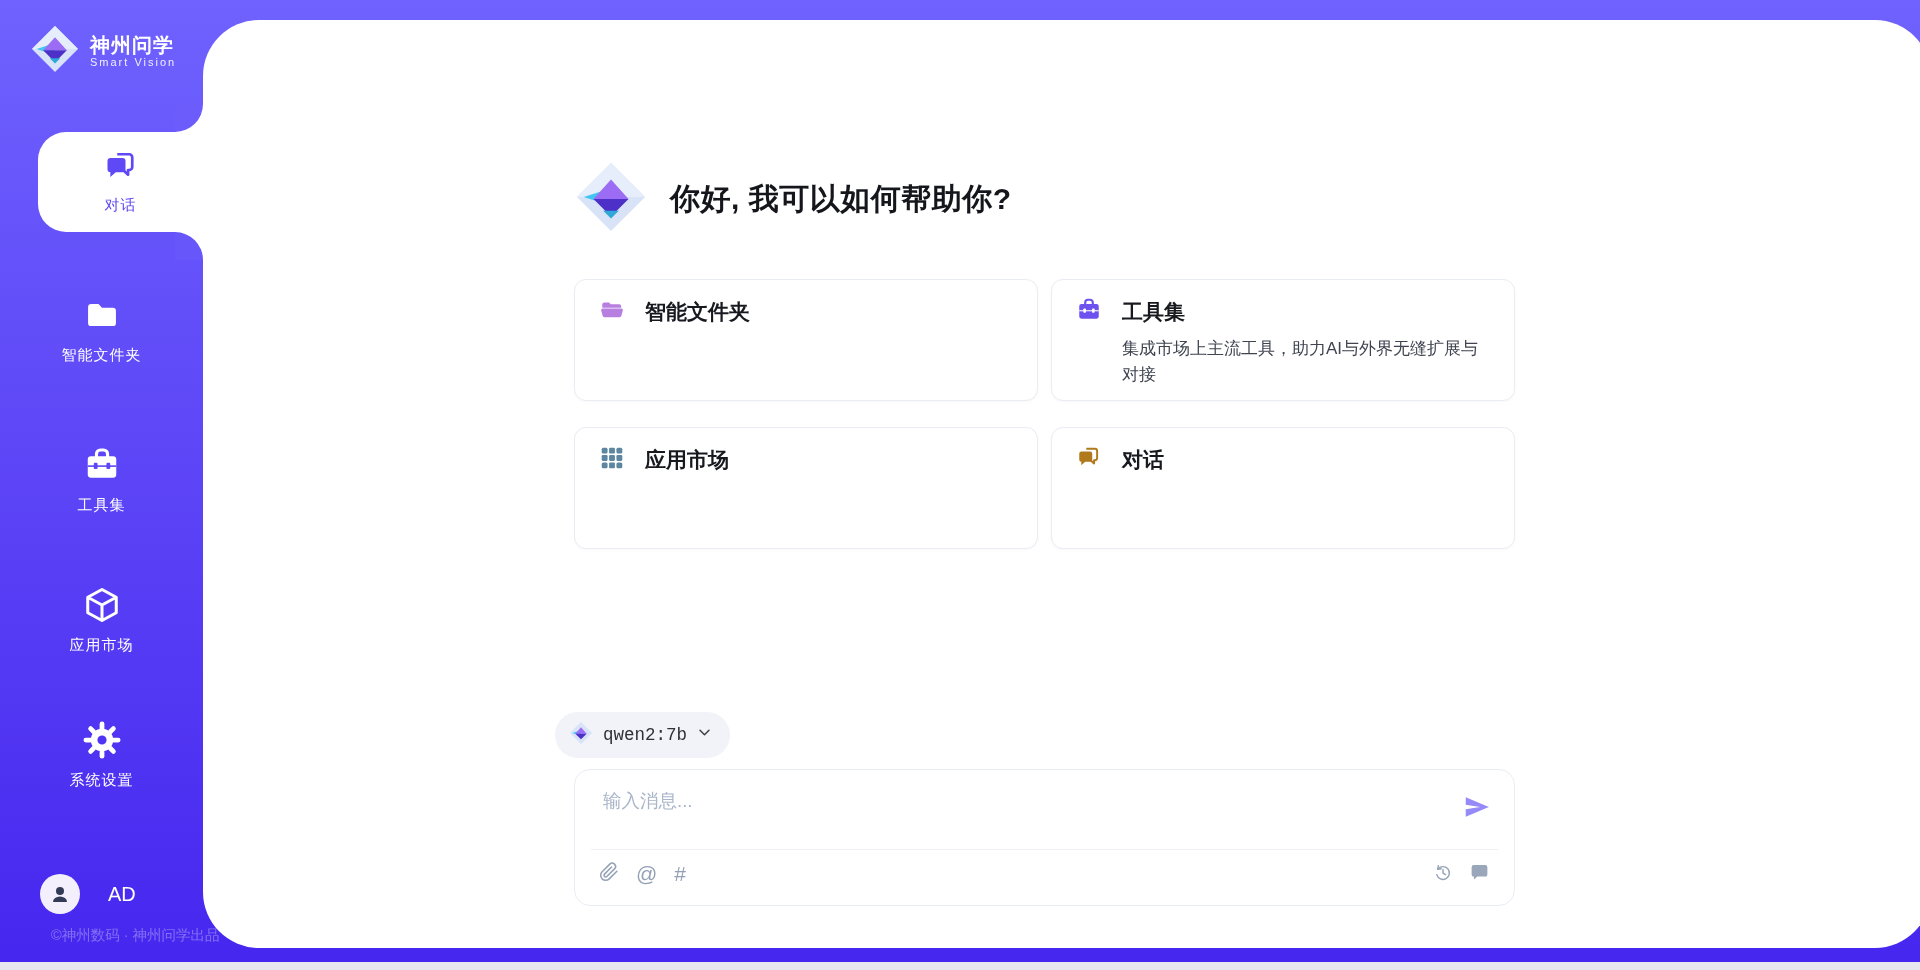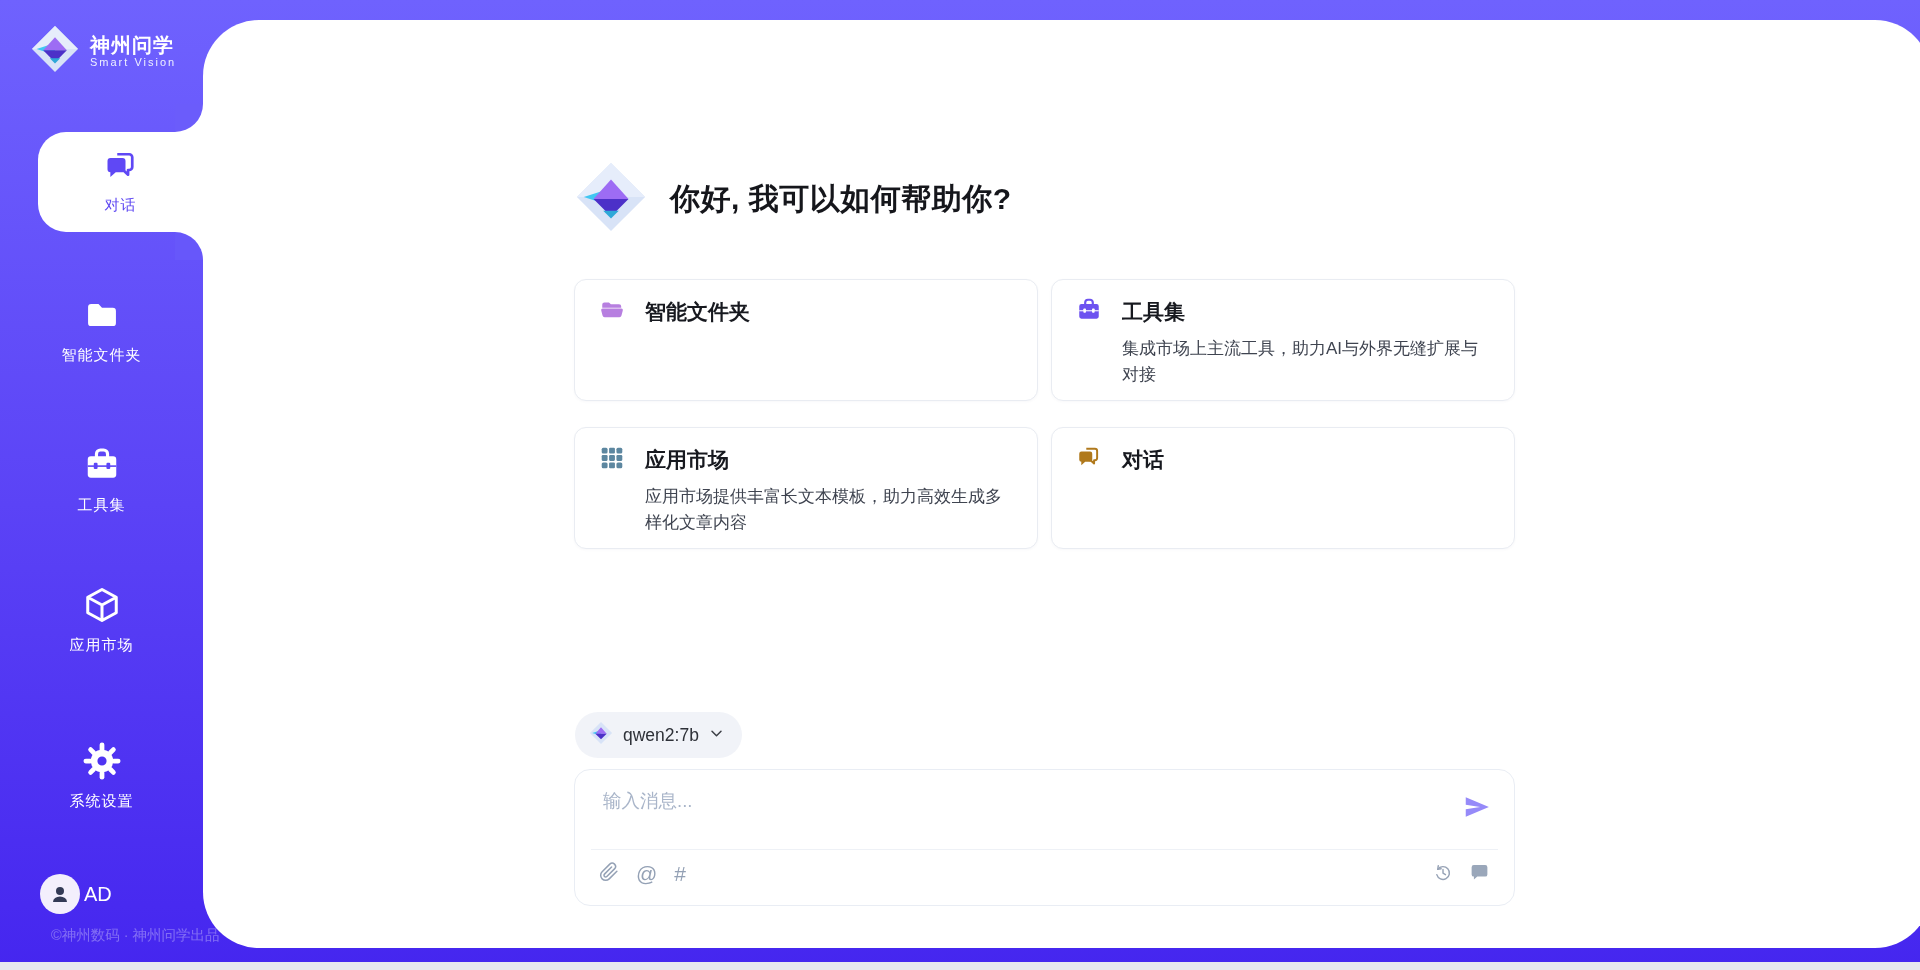--- a/index.html
+++ b/index.html
@@ -23,21 +23,21 @@
               border-radius:28px 0 0 28px;display:flex;flex-direction:column;align-items:center;
               justify-content:center;gap:7px;cursor:pointer;}
   #tab-active .lbl{color:#5B44F2;font-size:15px;letter-spacing:1px;}
   .fillet{position:absolute;left:175px;width:28px;height:28px;background:#fff;}
   .fillet::after{content:"";position:absolute;inset:0;}
   .fillet.f-top{top:104px;}
   .fillet.f-top::after{background:#6B5CFB;border-bottom-right-radius:100%;}
   .fillet.f-bot{top:232px;}
   .fillet.f-bot::after{background:#6757FA;border-top-right-radius:100%;}
   
-  #user-row{position:absolute;left:40px;top:874px;display:flex;align-items:center;gap:4px;cursor:pointer;}
+  #user-row{position:absolute;left:40px;top:874px;display:flex;align-items:center;gap:28px;cursor:pointer;}
   #avatar{width:40px;height:40px;border-radius:50%;background:#f3effc;display:flex;
           align-items:center;justify-content:center;}
   #user-initials{color:#fff;font-size:20px;}
   #side-footer{position:absolute;left:51px;top:926px;color:rgba(255,255,255,.32);
                font-size:14.5px;white-space:nowrap;}
   
   #greeting{position:absolute;left:574px;top:160px;display:flex;align-items:center;gap:22px;}
   #greeting h1{margin:0;font-size:30px;font-weight:800;color:#15161b;letter-spacing:.5px;}
   #cards{position:absolute;left:574px;top:279px;width:941px;display:grid;
          grid-template-columns:1fr 1fr;column-gap:13px;row-gap:26px;}
@@ -126,21 +126,21 @@
 
     <div class="side-item" style="top:586px">
       <span>
         <svg width="38" height="38" viewBox="0 0 24 24">
           <path d="M12 2.2 21 7.1v9.8L12 21.8 3 16.9V7.1z M3 7.1 12 12l9-4.9 M12 12v9.8" fill="none" stroke="#fff" stroke-width="1.9" stroke-linejoin="round"></path>
         </svg>
       </span>
       <span class="lbl">应用市场</span>
     </div>
 
-    <div class="side-item" style="top:742px">
+    <div class="side-item" style="top:721px">
       <span>
         <svg width="38" height="38" viewBox="0 0 24 24">
           <g stroke="#fff" stroke-linecap="round" fill="none">
             <circle cx="12" cy="12" r="5" stroke-width="4.2"></circle>
             <g stroke-width="3">
               <line x1="19.4" y1="12" x2="22.2" y2="12"></line>
                 <line x1="12" y1="19.4" x2="12" y2="22.2"></line>
               <line x1="4.6" y1="12" x2="1.8" y2="12"></line>
                 <line x1="12" y1="4.6" x2="12" y2="1.8"></line>
               <line x1="17.23" y1="17.23" x2="19.21" y2="19.21"></line>
@@ -225,37 +225,36 @@
                   <rect x="9.3" y="9.3" width="5.4" height="5.4" rx="1"></rect>
                   <rect x="16.1" y="9.3" width="5.4" height="5.4" rx="1"></rect>
                 <rect x="2.5" y="16.1" width="5.4" height="5.4" rx="1.4"></rect>
                   <rect x="9.3" y="16.1" width="5.4" height="5.4" rx="1"></rect>
                   <rect x="16.1" y="16.1" width="5.4" height="5.4" rx="1.4"></rect>
               </g>
             </svg>
           </span>
           <span class="card-title">应用市场</span>
         </div>
-        <div class="card-desc">应用市场提供丰富长文本模板，助力高效生成多样化文章内容</div>
       </div>
 
       <div class="card">
         <div class="card-head">
           <span>
             <svg width="26" height="26" viewBox="0 0 24 24">
               <path d="M9.5 3.5h8a2 2 0 0 1 2 2V12a2 2 0 0 1-2 2h-.8v3.1L13.4 14h-1.6" fill="none" stroke="#B0791C" stroke-width="1.8" stroke-linejoin="round"></path>
               <path d="M3 8a2 2 0 0 1 2-2h8a2 2 0 0 1 2 2v5.5a2 2 0 0 1-2 2H8.5l-3.6 3.2v-3.2H5a2 2 0 0 1-2-2z" fill="#B0791C"></path>
             </svg>
           </span>
           <span class="card-title">对话</span>
         </div>
       </div>
     </div>
 
-    <div id="model-pill" style="left:372px;top:692px;">
+    <div id="model-pill" style="left:352px;top:692px;font-family:Liberation Mono, monospace;">
       <span>
         <svg width="24" height="24" viewBox="0 0 76 76">
           <polygon points="38,3 73,38 38,73 3,38" fill="#d8e3f7"></polygon>
           <polygon points="10,38 38,29 38,47" fill="#41c6f2"></polygon>
           <polygon points="38,20 56,40 38,40 20,40" fill="#9d6cf4"></polygon>
           <polygon points="20,40 56,40 38,58" fill="#4c30c8"></polygon>
         </svg>
       </span>
       <span class="model-name">qwen2:7b</span>
       <span>

